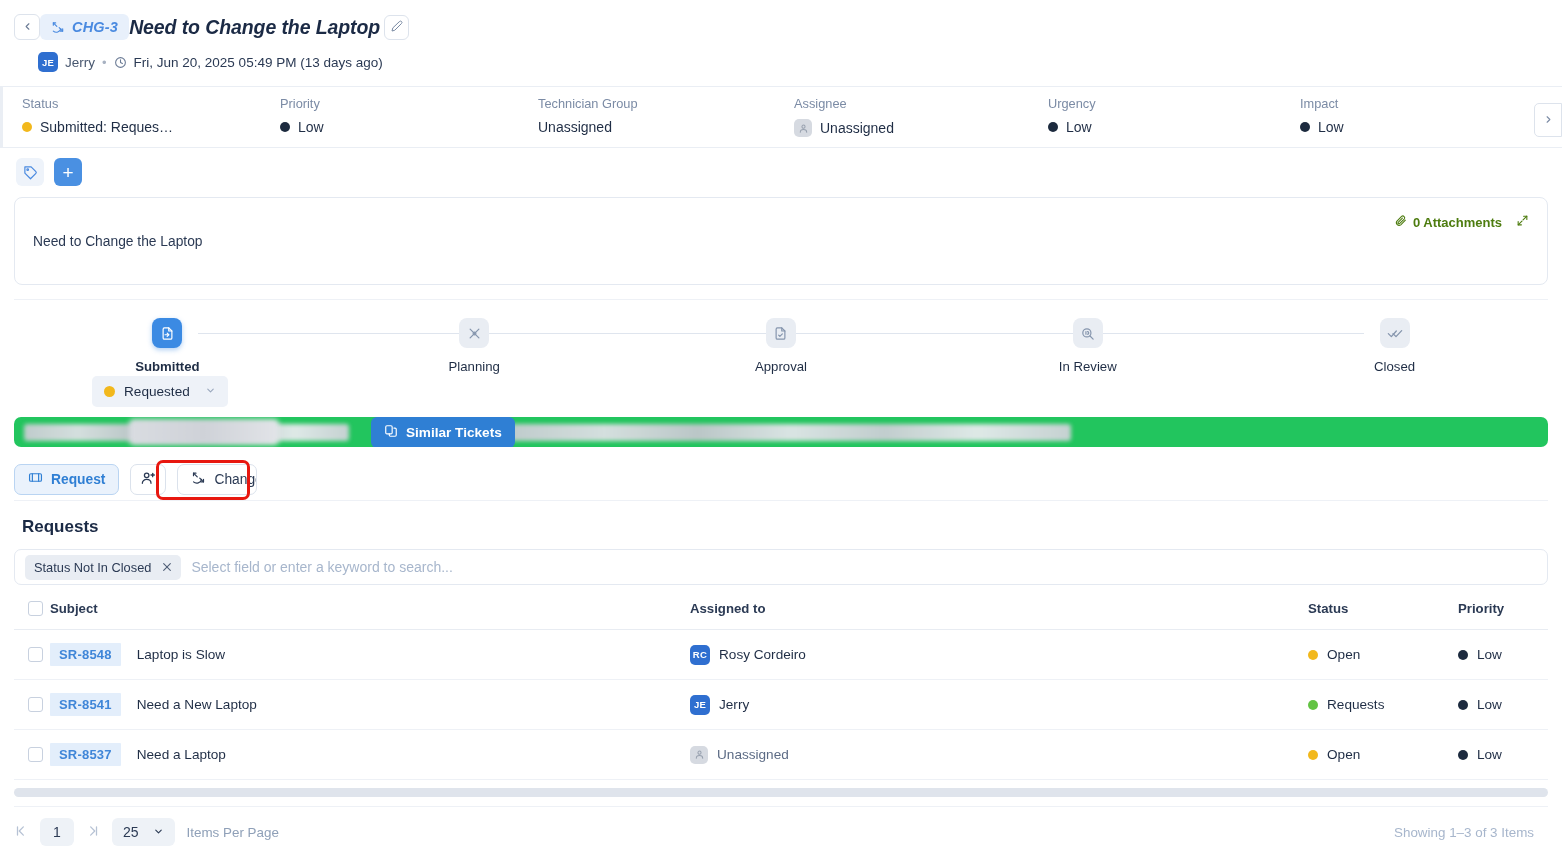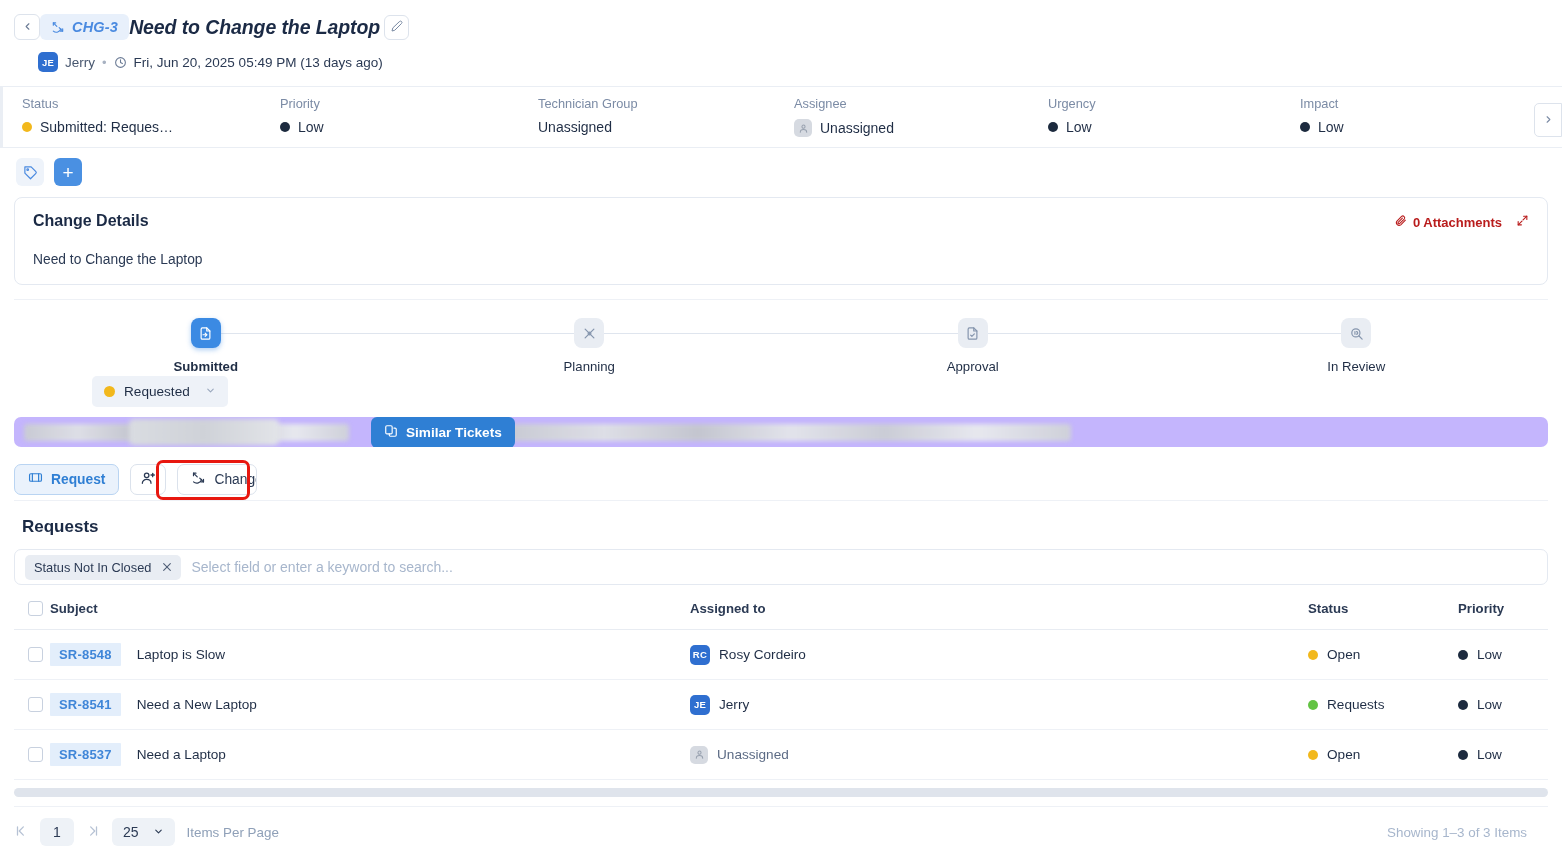--- a/index.html
+++ b/index.html
@@ -81,21 +81,21 @@
 
   
   .card {
     margin: 11px 14px 0 14px; border: 1px solid #e4e9f1; border-radius: 8px; background: #fff;
     height: 88px; position: relative; padding: 14px 18px;
   }
   .card-title { font-size: 16px; font-weight: 700; color: #1b2a45; }
   .card-body { margin-top: 22px; font-size: 13.8px; color: #2b3a54; }
   .card-actions {
     position: absolute; right: 18px; top: 16px; display: flex; align-items: center; gap: 14px;
-    color: #b91c1c; font-size: 13px; font-weight: 600;
+    color: #4d7c0f; font-size: 13px; font-weight: 600;
   }
   .attach-wrap { display: flex; align-items: center; gap: 6px; }
 
   
   .stepper-wrap { margin: 14px 14px 0 14px; border-top: 1px solid #eef1f6; padding-top: 18px; position: relative; height: 112px; }
   .stepper { display: flex; position: relative; }
   .step { flex: 1; display: flex; flex-direction: column; align-items: center; position: relative; }
   .step-icon {
     width: 30px; height: 30px; border-radius: 8px; background: #e9edf3; color: #8595ad;
     display: flex; align-items: center; justify-content: center; position: relative; z-index: 2;
@@ -108,21 +108,21 @@
   }
   .status-pill {
     position: absolute; left: 78px; top: 76px;
     display: inline-flex; align-items: center; gap: 9px;
     background: #eef2f8; border-radius: 5px; padding: 8px 12px; font-size: 13.6px; color: #1f2d45;
   }
   .pill-chev { color: #9aa8bd; font-size: 10px; margin-left: 6px; }
 
   
   .sim-bar {
-    margin: 6px 14px 0 14px; background: #c4b5fd; border-radius: 7px; height: 30px;
+    margin: 6px 14px 0 14px; background: #22c55e; border-radius: 7px; height: 30px;
     display: flex; align-items: center; position: relative; overflow: hidden;
   }
   .blur-block {
     height: 17px; border-radius: 3px;
     background: linear-gradient(90deg,#c9ccd2,#dfe1e5,#c4c7cd,#e4e6ea,#cbced4,#e9ebee,#cfd2d8);
     filter: blur(2.2px); opacity: .95;
   }
   .blur-left { position: absolute; left: 10px; width: 325px; }
   .blur-left2 { position: absolute; left: 115px; width: 150px; height: 26px; background: linear-gradient(90deg,#d9dce1,#cfd2d8,#e2e4e8); filter: blur(2.6px); border-radius: 5px; }
   .blur-right { position: absolute; left: 497px; width: 560px; }
@@ -197,21 +197,21 @@
   .pg-arrow { color: #b6c2d4; font-size: 13px; }
   .pg-num {
     background: #eef2f7; border-radius: 6px; min-width: 34px; height: 28px;
     display: flex; align-items: center; justify-content: center; font-size: 14px; color: #2b3a54;
   }
   .pg-size {
     background: #eef2f7; border-radius: 6px; height: 28px; padding: 0 11px;
     display: flex; align-items: center; gap: 14px; font-size: 14px; color: #2b3a54;
   }
   .pg-label { color: #8fa0b8; font-size: 13.4px; }
-  .pg-showing { position: absolute; right: 21px; color: #a7b6cc; font-size: 13.4px; }
+  .pg-showing { position: absolute; right: 14px; color: #a7b6cc; font-size: 13.4px; }
 </style>
 </head>
 <body>
 
 <div class="page">
 
   <div class="header">
     <div class="header-row1">
       <div class="back-btn">
         <span>
@@ -315,21 +315,20 @@
     <div class="tag-ico-btn">
       <svg width="15" height="15" viewBox="0 0 24 24" fill="none" stroke="currentColor" stroke-width="1.9" stroke-linecap="round" stroke-linejoin="round">
           <path d="M20.6 13.4 12 22l-9-9V3h10l7.6 7.6a2 2 0 0 1 0 2.8z"></path>
           <circle cx="7.5" cy="7.5" r="1.3"></circle>
         </svg>
     </div>
     <div class="plus-btn">+</div>
   </div>
 
   <div class="card">
-    <div class="card-title">Change Details</div>
     <div class="card-body">Need to Change the Laptop</div>
     <div class="card-actions">
       <span class="attach-wrap">
         <span>
           <svg width="13" height="13" viewBox="0 0 24 24" fill="none" stroke="currentColor" stroke-width="2" stroke-linecap="round" stroke-linejoin="round">
               <path d="M21 11.5 12.5 20a5 5 0 0 1-7-7l8.5-8.5a3.4 3.4 0 0 1 4.8 4.8L10.2 17.9a1.8 1.8 0 0 1-2.5-2.5l7.8-7.8"></path>
             </svg>
         </span>
         <span>0 Attachments</span>
       </span>
@@ -388,20 +387,29 @@
           <svg width="15" height="15" viewBox="0 0 24 24" fill="none" stroke="currentColor" stroke-width="1.9" stroke-linecap="round" stroke-linejoin="round">
               <circle cx="11" cy="11" r="6.5"></circle>
               <line x1="16" y1="16" x2="21" y2="21"></line>
               <line x1="9.5" y1="9" x2="9.5" y2="13"></line>
               <path d="M12 9a2 2 0 0 1 0 4"></path>
             </svg>
         </div>
         <div class="step-label">In Review</div>
       </div>
 
+      <div class="step">
+        <div class="step-icon">
+          <svg width="16" height="16" viewBox="0 0 24 24" fill="none" stroke="currentColor" stroke-width="1.9" stroke-linecap="round" stroke-linejoin="round">
+              <polyline points="2 13 6.5 17.5 14 9"></polyline>
+              <polyline points="9 13 13.5 17.5 22 8.5"></polyline>
+            </svg>
+        </div>
+        <div class="step-label">Closed</div>
+      </div>
     </div>
 
     <div class="status-pill">
       <span class="bullet" style="background:#f2b81c;width:11px;height:11px"></span>
       <span>Requested</span>
       <span class="pill-chev">
         <svg width="11" height="11" viewBox="0 0 24 24" fill="none" stroke="currentColor" stroke-width="2.4" stroke-linecap="round" stroke-linejoin="round">
             <polyline points="6 9 12 15 18 9"></polyline>
           </svg>
       </span>

